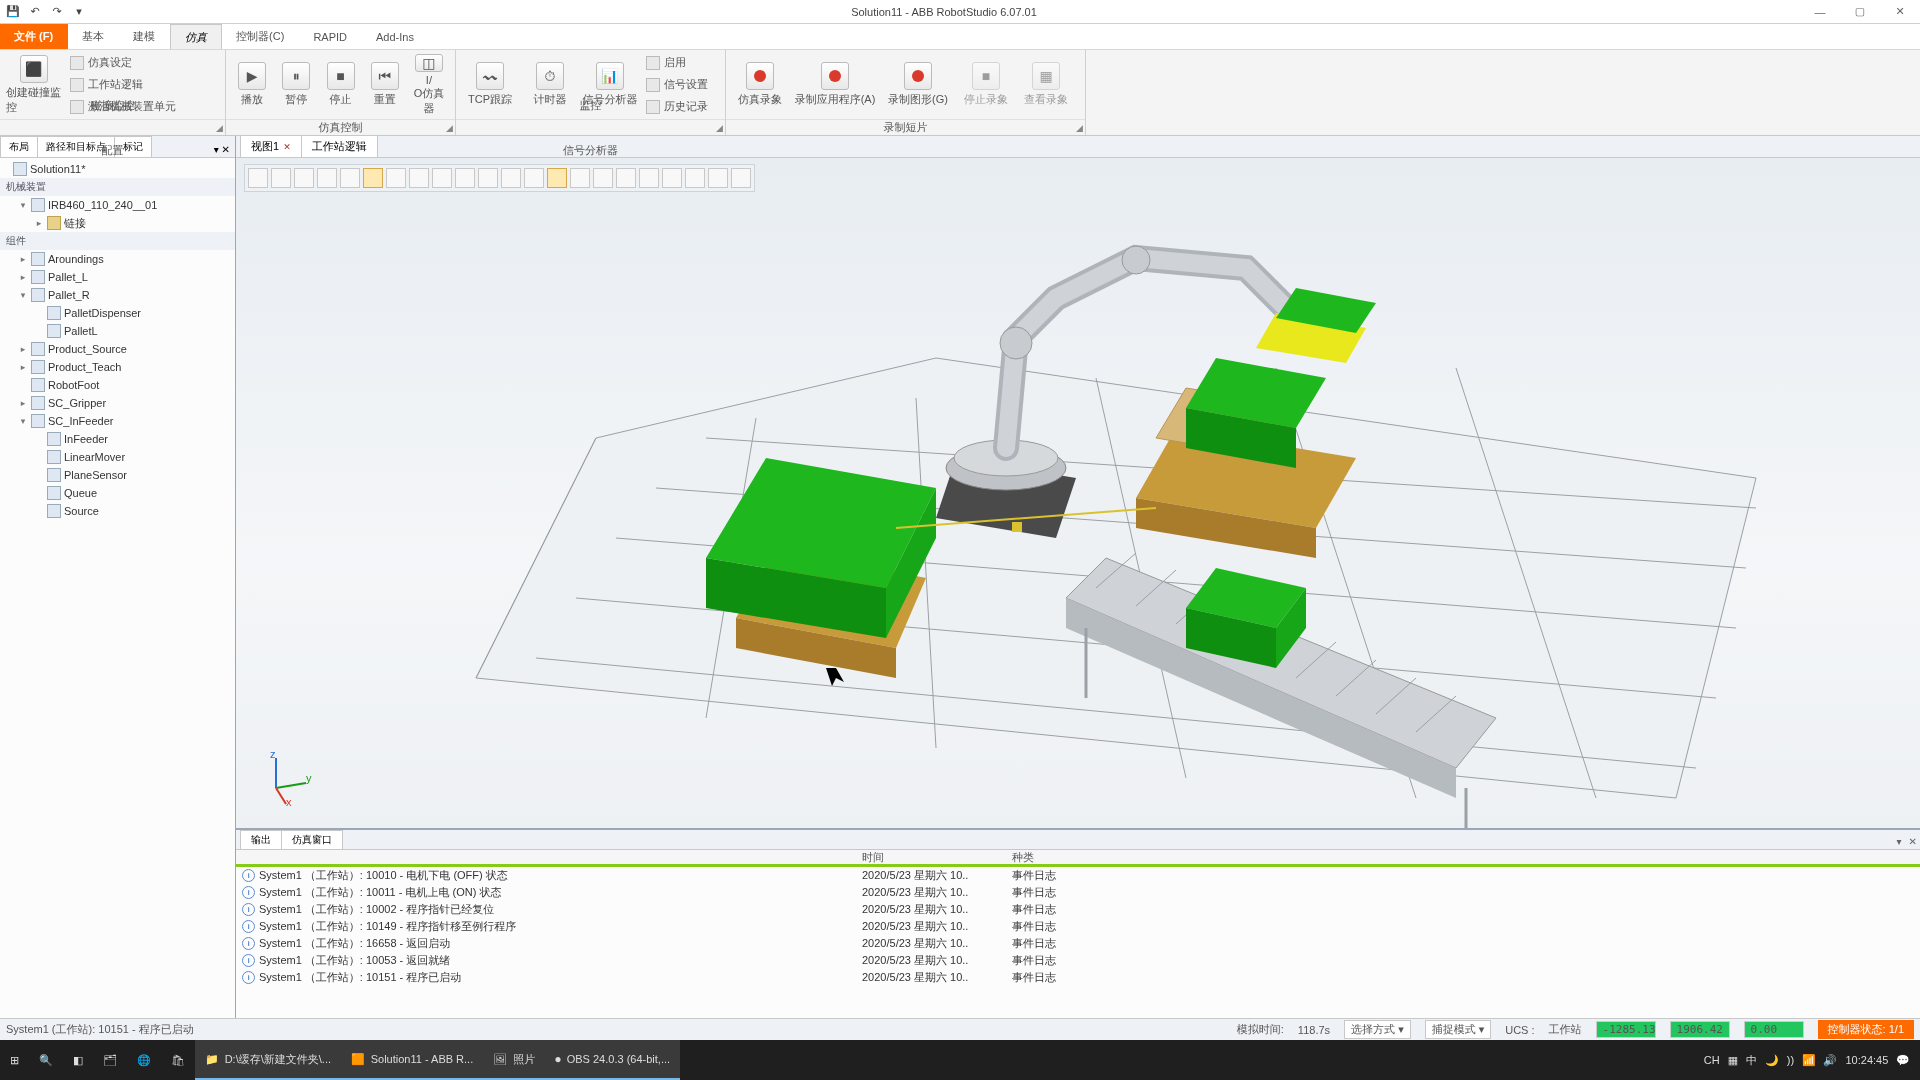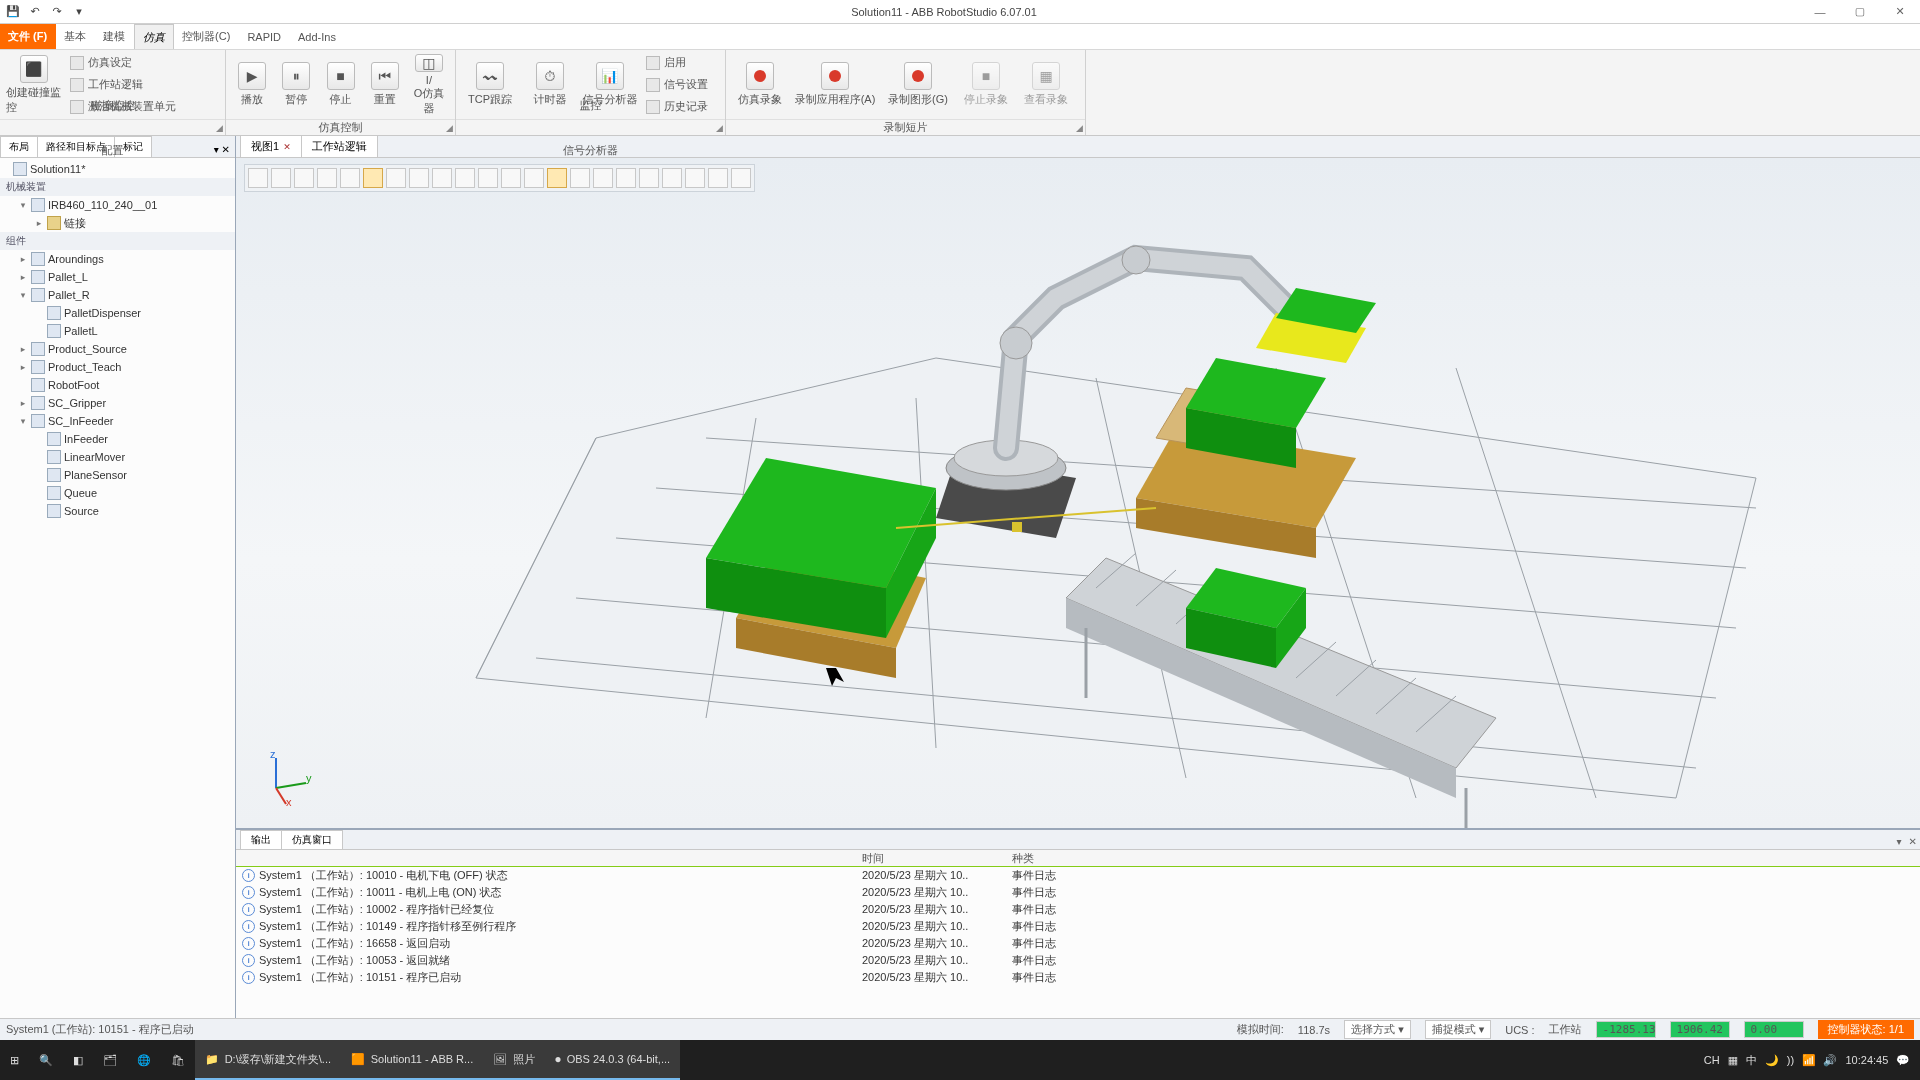--- a/index.html
+++ b/index.html
@@ -4,21 +4,21 @@
 <style>
 * { margin: 0; padding: 0; box-sizing: border-box; font-family: "Microsoft YaHei", Tahoma, sans-serif; font-size: 11px; }
 html, body { width: 1920px; height: 1080px; overflow: hidden; background: #fff; }
 .titlebar { height: 24px; background: #fff; display: flex; align-items: center; border-bottom: 1px solid #d0d0d0; }
 .titlebar .qat { display: flex; gap: 4px; padding-left: 4px; }
 .titlebar .qat span { width: 18px; height: 18px; display: flex; align-items: center; justify-content: center; color: #444; }
 .titlebar .title { flex: 1; text-align: center; color: #444; }
 .titlebar .winbtns { display: flex; }
 .titlebar .winbtns span { width: 40px; height: 24px; display: flex; align-items: center; justify-content: center; color: #666; }
 .menubar { height: 26px; background: #fff; display: flex; align-items: stretch; border-bottom: 1px solid #d8d8d8; }
-.menubar .tab { padding: 0 8px; display: flex; align-items: center; color: #555; border-right: 1px solid transparent; }
+.menubar .tab { padding: 0 14px; display: flex; align-items: center; color: #555; border-right: 1px solid transparent; }
 .menubar .tab.file { background: #ff6a00; color: #fff; font-weight: bold; }
 .menubar .tab.active { background: #f0f0f0; border: 1px solid #c8c8c8; border-bottom: none; color: #000; font-style: italic; }
 .ribbon { height: 86px; background: #f4f4f4; border-bottom: 1px solid #c8c8c8; display: flex; }
 .ribbon .group { border-right: 1px solid #d0d0d0; display: flex; flex-direction: column; }
 .ribbon .group .body { flex: 1; display: flex; align-items: center; padding: 2px 6px; gap: 4px; }
 .ribbon .group .caption { height: 16px; font-size: 10px; color: #555; text-align: center; border-top: 1px solid #e0e0e0; display:flex; align-items:center; justify-content:center; gap:30px; position:relative;flex-direction:column;}
 .ribbon .group .caption .dlg { position:absolute; right:2px; font-size:9px; color:#888;}
 .bigbtn { display: flex; flex-direction: column; align-items: center; justify-content: center; width: 56px; height: 62px; gap: 2px; color: #555; }
 .bigbtn .ic { width: 28px; height: 28px; border: 1px solid #bbb; border-radius: 3px; background: linear-gradient(#fff,#e8e8e8); display:flex; align-items:center; justify-content:center; font-size:14px;}
 .bigbtn.disabled { opacity: 0.55; }
@@ -53,21 +53,21 @@
 .bottompanel .btabs span { padding:2px 10px; border:1px solid #c8c8c8; border-bottom:none; background:#fff; font-size:10px; margin-right:-1px;}
 .bottompanel .btabs .spacer { flex:1; border:none; background:none;}
 .bottompanel .btabs .ctl { border:none; background:none; padding:2px 4px; color:#666;}
 .bottompanel .filter { height:22px; display:flex; align-items:center; gap:6px; padding: 0 6px; border-bottom:1px solid #e0e0e0;}
 .bottompanel .filter select { font-size:11px; width:140px;}
 .loglist { flex:1; overflow:auto;}
 .loglist .row { display:flex; height:17px; align-items:center; padding-left:6px; color:#333;}
 .loglist .row .c1 { width:620px; display:flex; align-items:center; gap:4px;}
 .loglist .row .c2 { width:150px;}
 .loglist .row .c3 { width:120px;}
-.loglist .row.header { color:#555; border-bottom:1px solid #84cc16; background:#f6f6f6;}
+.loglist .row.header { color:#555; border-bottom:3px solid #84cc16; background:#f6f6f6;}
 .loglist .iicon { width:13px; height:13px; border:1px solid #5a8bd6; border-radius:50%; color:#5a8bd6; font-size:8px; display:flex; align-items:center; justify-content:center; font-weight:bold;}
 .statusbar { height:22px; background:#eef1f5; border-top:1px solid #c8c8c8; display:flex; align-items:center; padding: 0 6px; gap:14px; color:#555; font-size:10px;}
 .statusbar .spacer { flex:1;}
 .statusbar .pill { border:1px solid #c8c8c8; padding:1px 6px; background:#fff;}
 .statusbar .coord { font-family:monospace; width:60px; border:1px solid #ccc; background:#22c55e; padding:1px 6px;}
 .statusbar .ctlstate { background:#ff6a00; color:#fff; padding:2px 10px;}
 .taskbar { height:40px; background:#1f1f1f; display:flex; align-items:center; color:#ddd;}
 .taskbar .tb { height:40px; padding: 0 10px; display:flex; align-items:center; gap:6px; font-size:11px;}
 .taskbar .tb.active { background:#3a3a3a; border-bottom:2px solid #76b9ed;}
 .taskbar .tray { margin-left:auto; display:flex; align-items:center; gap:8px; padding-right:10px;}

